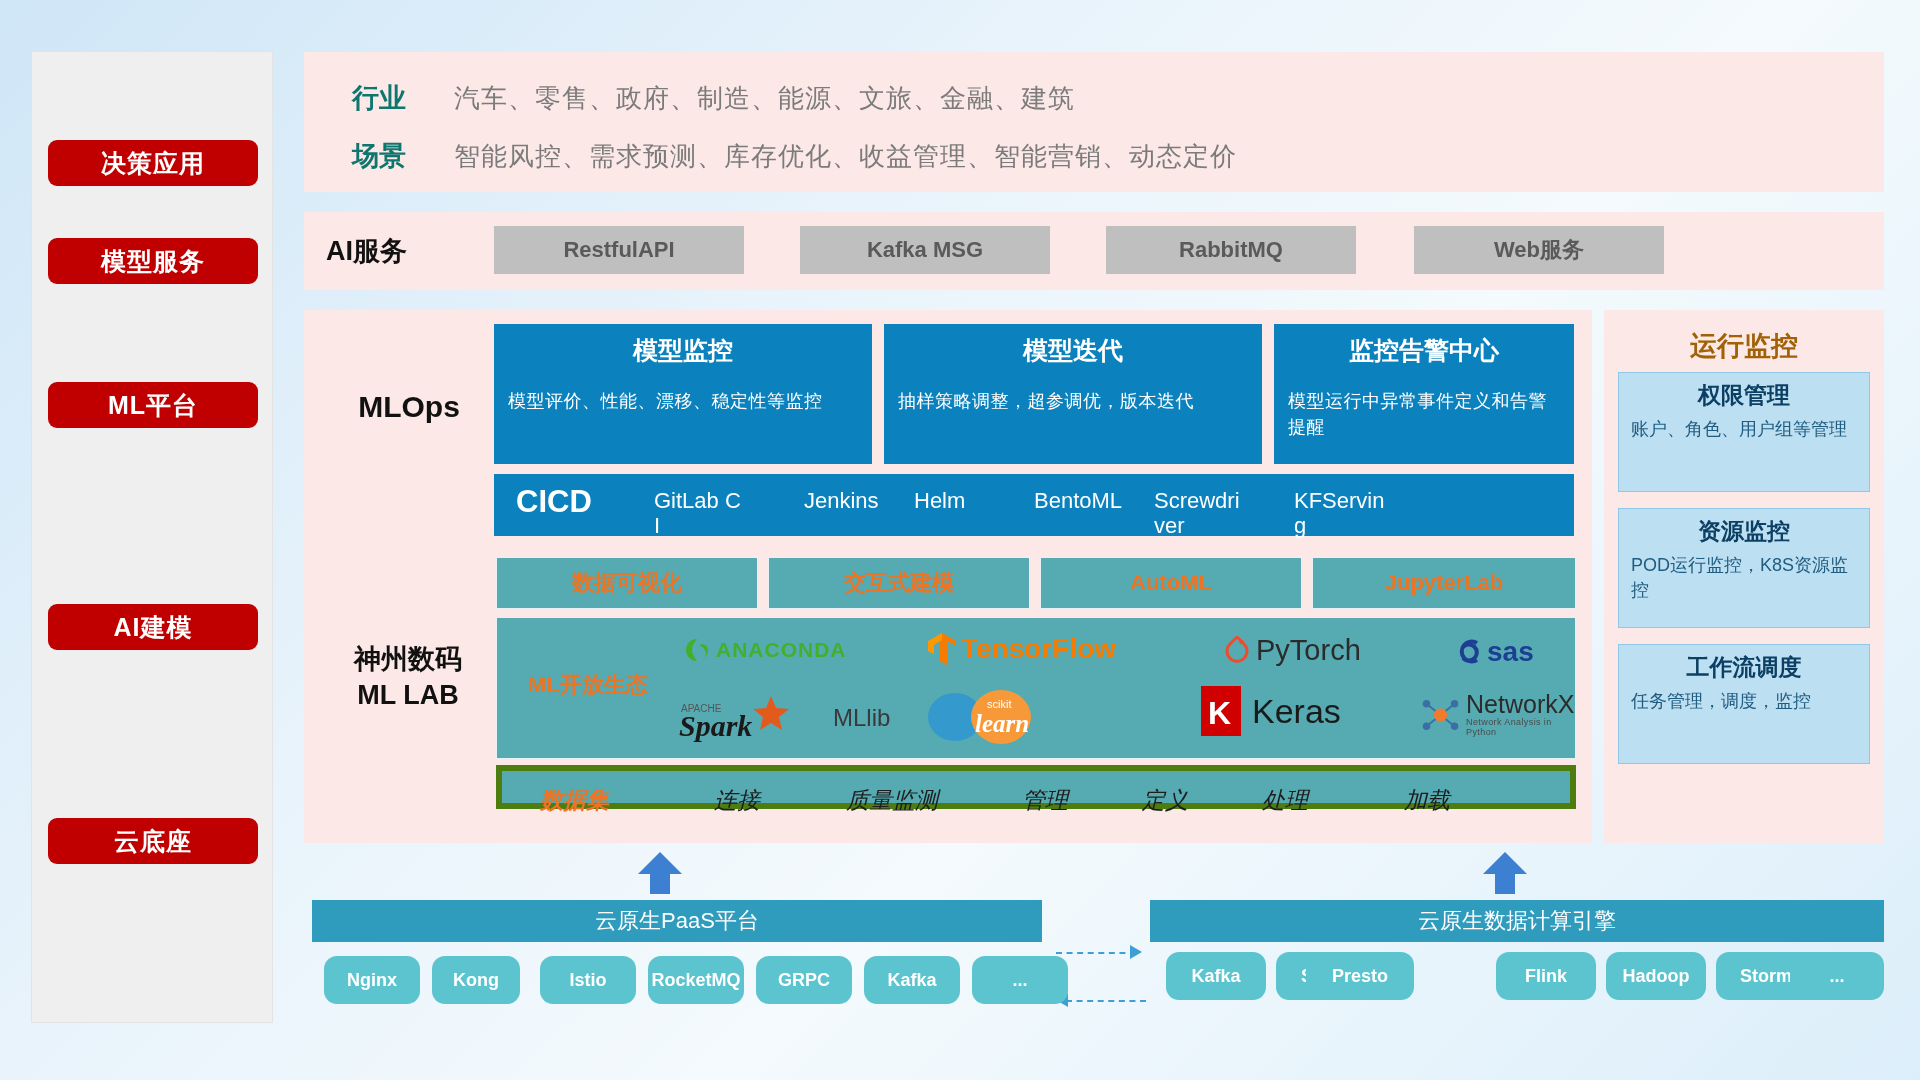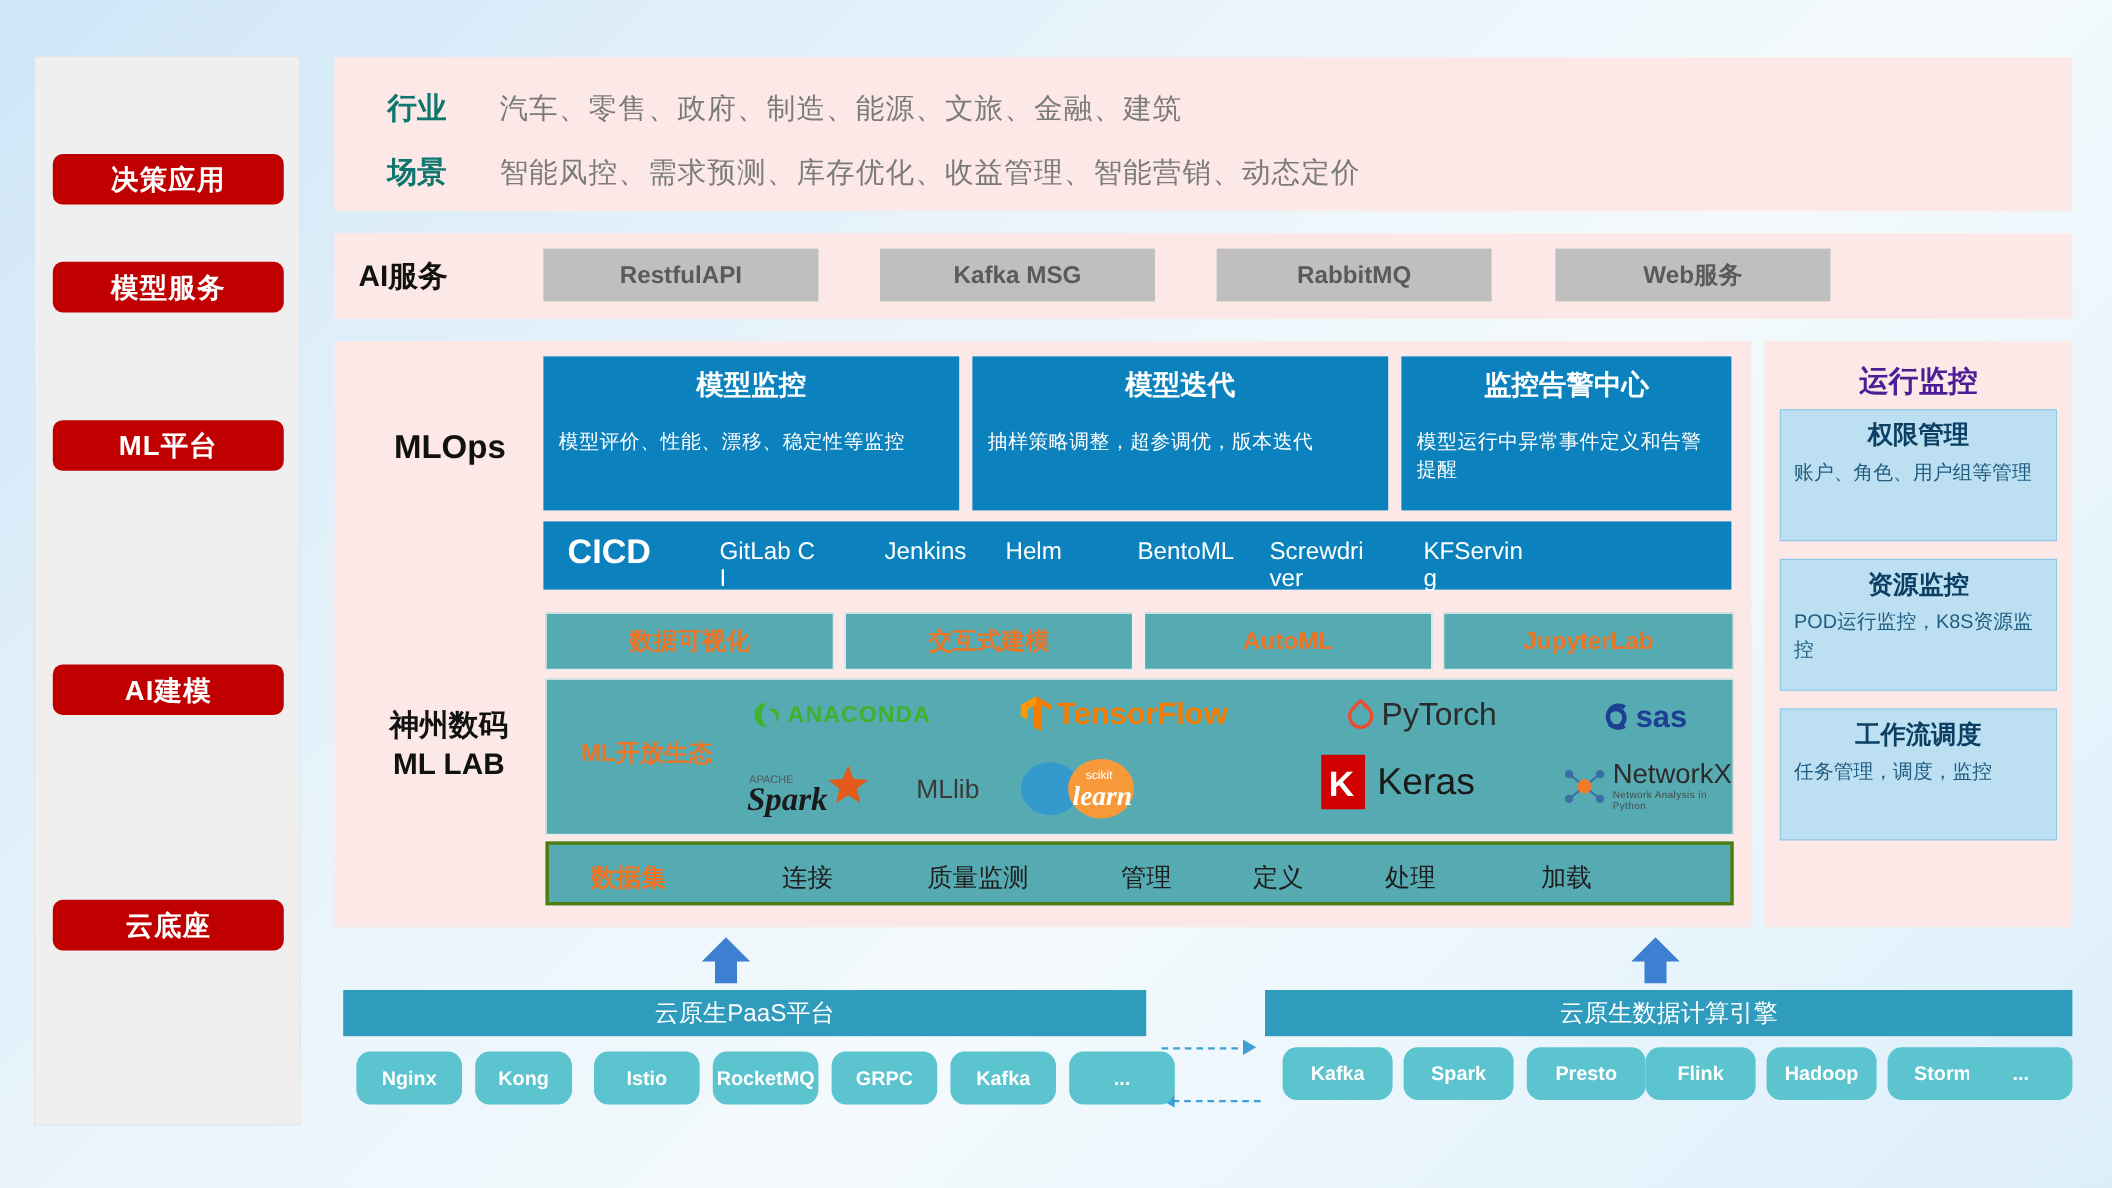--- a/index.html
+++ b/index.html
@@ -73,30 +73,30 @@
   }
   .eco{
     position:absolute;left:192px;top:72px;width:1080px;height:142px;background:#56abb2;
     border:1px solid #e9f2f2;box-sizing:border-box;
   }
   .eco-lbl{position:absolute;left:16px;top:52px;width:150px;text-align:center;
            font-size:22px;font-weight:bold;color:#eb7425;}
   .logos{position:absolute;left:168px;top:4px;width:906px;height:134px;}
   .logo{position:absolute;display:flex;align-items:center;}
   .ds{
-    position:absolute;left:192px;top:220px;width:1080px;height:58px;background:#56abb2;
-    border:3px solid #4d7c0f;box-sizing:border-box;
+    position:absolute;left:192px;top:220px;width:1080px;height:44px;background:#56abb2;
+    border:6px solid #4d7c0f;box-sizing:border-box;font-style:italic;
   }
   .ds-lbl{position:absolute;left:38px;top:14px;font-size:23px;font-weight:bold;color:#eb7425;}
   .ds-item{position:absolute;top:14px;font-size:23px;color:#1d1d1d;text-align:center;}
 
   
   .p-right{left:1604px;top:310px;width:280px;height:533px;}
   .right-title{position:absolute;left:0;top:18px;width:280px;text-align:center;
-               font-size:27px;font-weight:bold;color:#4c1d95;}
+               font-size:27px;font-weight:bold;color:#a16207;}
   .rcard{
     position:absolute;left:14px;width:252px;background:#bddff2;
     border:1px solid #8fc7e6;box-sizing:border-box;padding:8px 12px;
   }
   .rcard-t{font-size:23px;font-weight:bold;color:#0b3f63;text-align:center;line-height:1.3;}
   .rcard-d{font-size:18px;color:#1f5c80;line-height:1.4;margin-top:6px;}
 
   
   .bar{
     position:absolute;height:42px;background:#2f9bbd;color:#fff;font-size:22px;
@@ -312,19 +312,19 @@
   <div class="chip" style="left:324px;top:956px;width:96px">Nginx</div>
   <div class="chip" style="left:432px;top:956px;width:88px">Kong</div>
   <div class="chip" style="left:540px;top:956px;width:96px">Istio</div>
   <div class="chip" style="left:648px;top:956px;width:96px">RocketMQ</div>
   <div class="chip" style="left:756px;top:956px;width:96px">GRPC</div>
   <div class="chip" style="left:864px;top:956px;width:96px">Kafka</div>
   <div class="chip" style="left:972px;top:956px;width:96px">...</div>
 
   <div class="chip" style="left:1166px;top:952px;width:100px">Kafka</div>
   <div class="chip" style="left:1276px;top:952px;width:100px">Spark</div>
-  <div class="chip" style="left:1388px;top:952px;width:108px">Presto</div>
+  <div class="chip" style="left:1306px;top:952px;width:108px">Presto</div>
   <div class="chip" style="left:1496px;top:952px;width:100px">Flink</div>
   <div class="chip" style="left:1606px;top:952px;width:100px">Hadoop</div>
   <div class="chip" style="left:1716px;top:952px;width:100px">Storm</div>
   <div class="chip" style="left:1790px;top:952px;width:94px">...</div>
 
 </div>
 
 </body></html>

